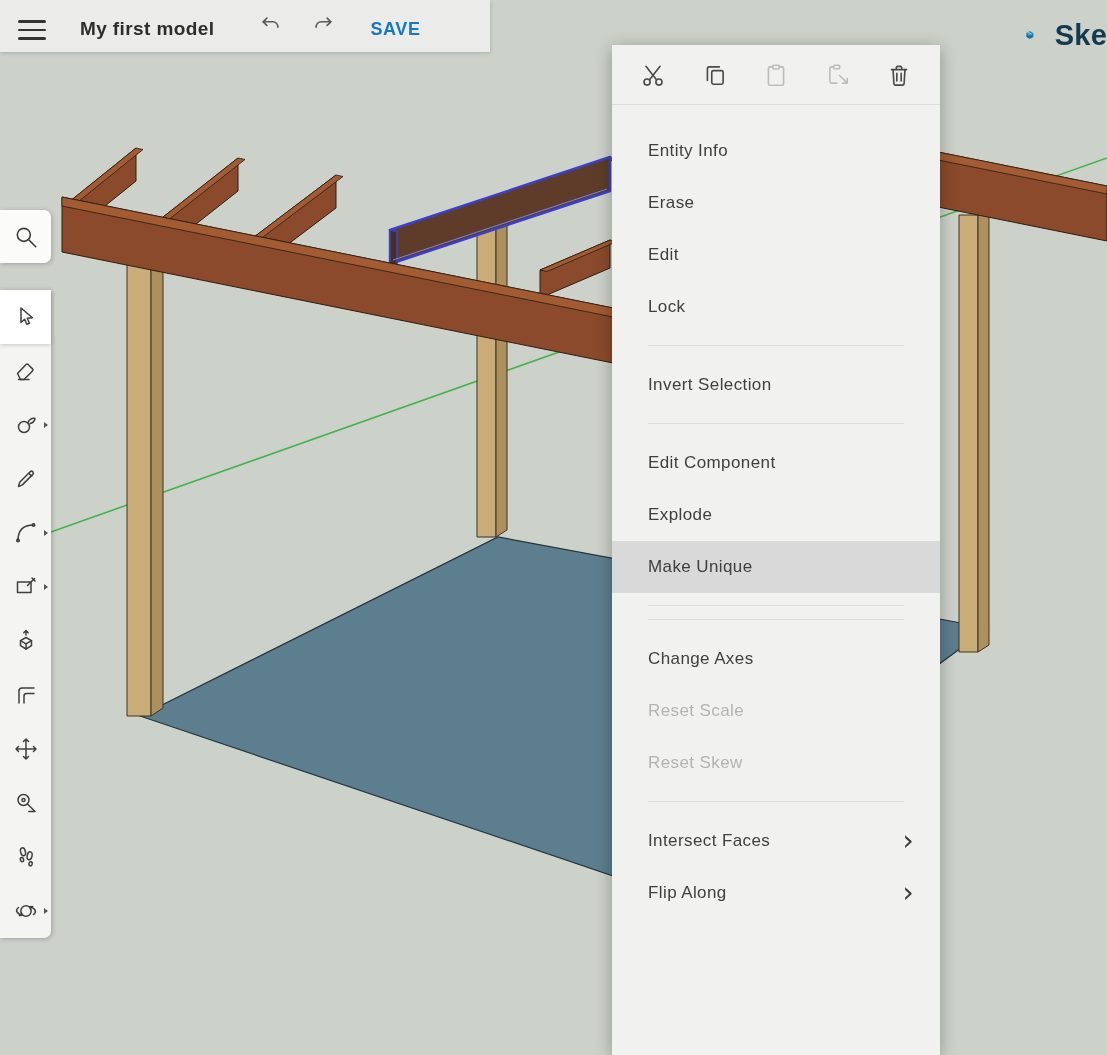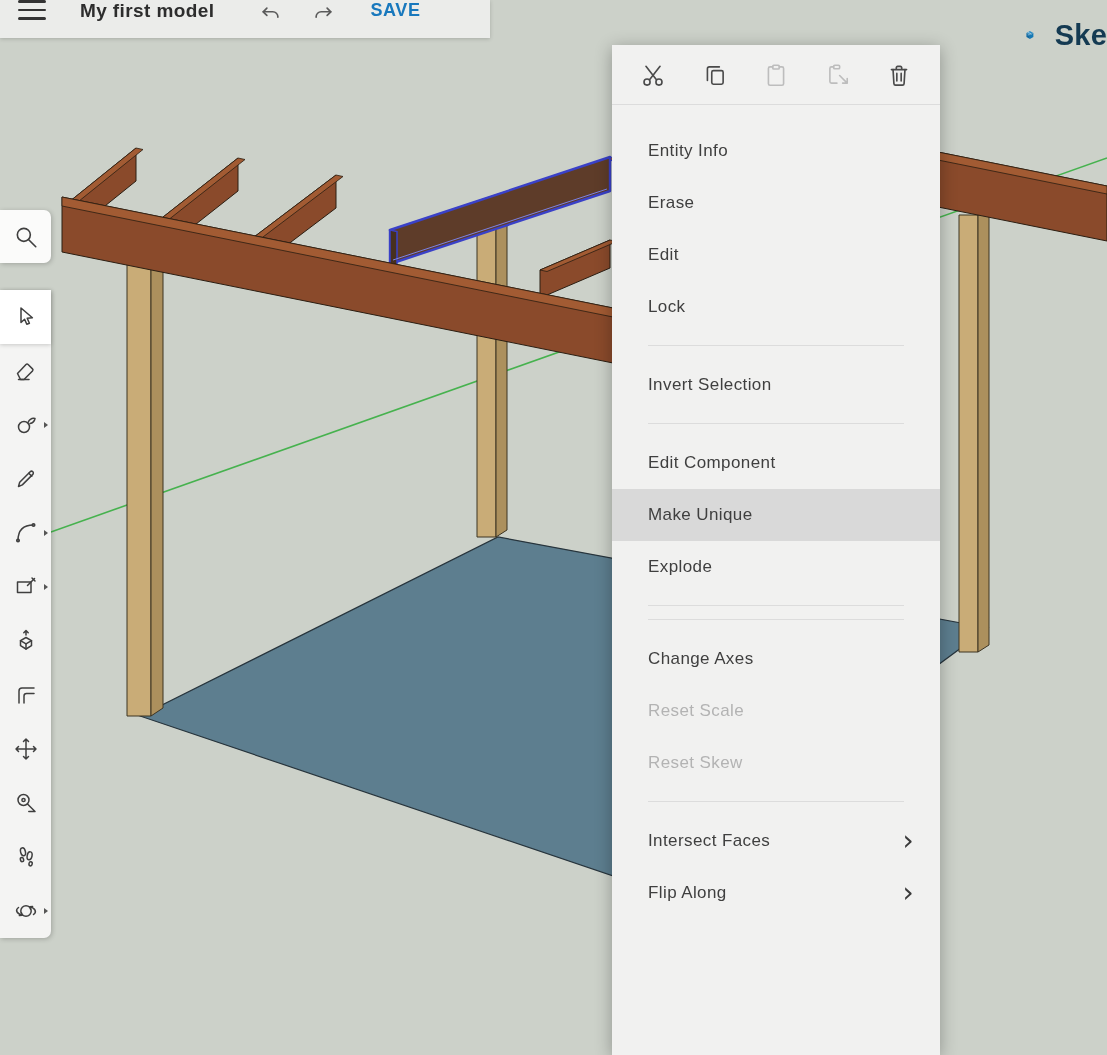--- a/index.html
+++ b/index.html
@@ -18,22 +18,22 @@
   .floor{fill:var(--floor-blue);stroke:#27343c;stroke-width:1.2}
   .post-f{fill:var(--post-front);stroke:#3c3423;stroke-width:1}
   .post-s{fill:var(--post-side);stroke:#3c3423;stroke-width:1}
   .wood-f{fill:var(--wood-front);stroke:#2b1e12;stroke-width:1}
   .wood-t{fill:var(--wood-top);stroke:#2b1e12;stroke-width:.8}
   .sel-f{fill:#5e3c29;stroke:var(--selection-blue);stroke-width:2.4;stroke-linejoin:round}
   .sel-t{fill:var(--wood-top);stroke:var(--selection-blue);stroke-width:1.2}
   .sel-e{fill:#47301f;stroke:var(--selection-blue);stroke-width:1.5}
 
   
-  #header{position:absolute;left:0;top:0;width:490px;height:38px;background:#ebecea;
-    box-shadow:0 1px 4px rgba(0,0,0,.18);display:flex;align-items:flex-start;padding:0 18px;z-index:5}
+  #header{position:absolute;left:0;top:0;width:490px;height:52px;background:#ebecea;
+    box-shadow:0 1px 4px rgba(0,0,0,.18);display:flex;align-items:flex-end;padding:12px 18px;z-index:5}
   .hamburger{width:28px;height:20px;display:flex;flex-direction:column;justify-content:space-between;cursor:pointer}
   .hamburger span{display:block;height:2.6px;background:#333;border-radius:2px}
   #model-title{margin-left:34px;font-size:19px;font-weight:bold;color:#2d2d2d;letter-spacing:.4px;white-space:nowrap}
   .hdr-icon{width:30px;height:30px;display:flex;align-items:center;justify-content:center;cursor:pointer}
   .hdr-icon svg{stroke:#5a5a5a;fill:none;stroke-width:1.8;stroke-linecap:round;stroke-linejoin:round}
   #undo{margin-left:42px} #redo{margin-left:22px}
   #save-btn{margin-left:32px;font-size:18px;font-weight:bold;color:var(--accent);letter-spacing:.6px;cursor:pointer;background:none;border:none;font-family:inherit}
 
   
   #logo{position:absolute;left:1026px;top:14px;width:81px;height:42px;display:flex;align-items:center;gap:21px;overflow:hidden;z-index:5;cursor:pointer}
@@ -304,26 +304,26 @@
           <span>Lock</span>
         </div>
       <div class="menu-divider"></div>
       <div class="menu-item">
           <span>Invert Selection</span>
         </div>
       <div class="menu-divider"></div>
       <div class="menu-item">
           <span>Edit Component</span>
         </div>
+      <div class="menu-item">
+          <span>Explode</span>
+        </div>
       <div class="menu-item highlighted">
           <span>Make Unique</span>
         </div>
-      <div class="menu-item">
-          <span>Explode</span>
-        </div>
       <div class="menu-divider"></div>
       <div class="menu-divider"></div>
       <div class="menu-item">
           <span>Change Axes</span>
         </div>
       <div class="menu-item disabled">
           <span>Reset Scale</span>
         </div>
       <div class="menu-item disabled">
           <span>Reset Skew</span>

